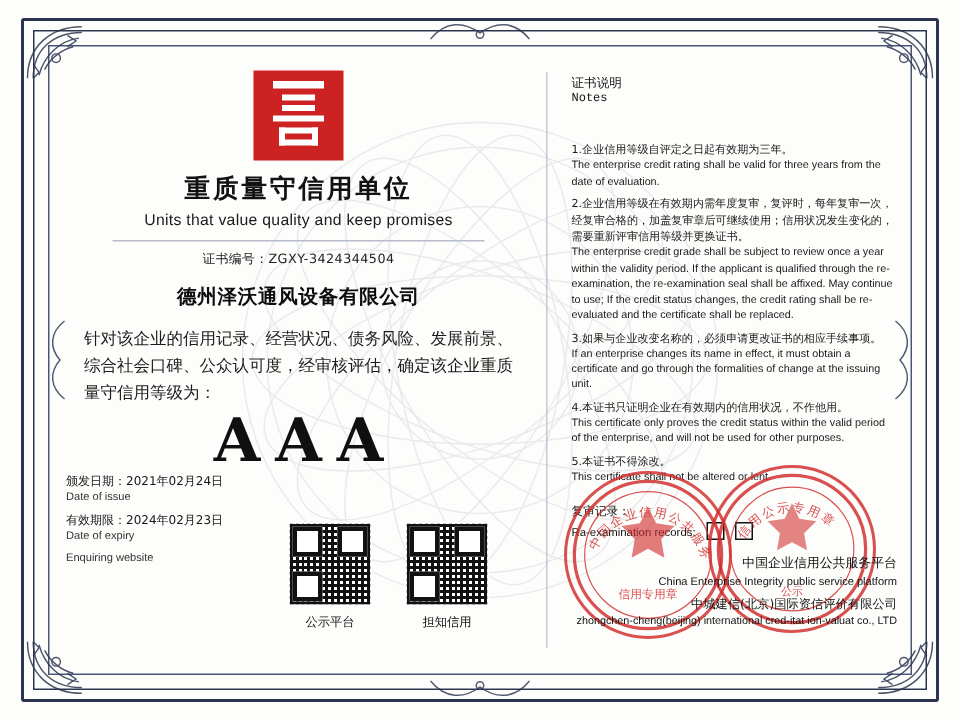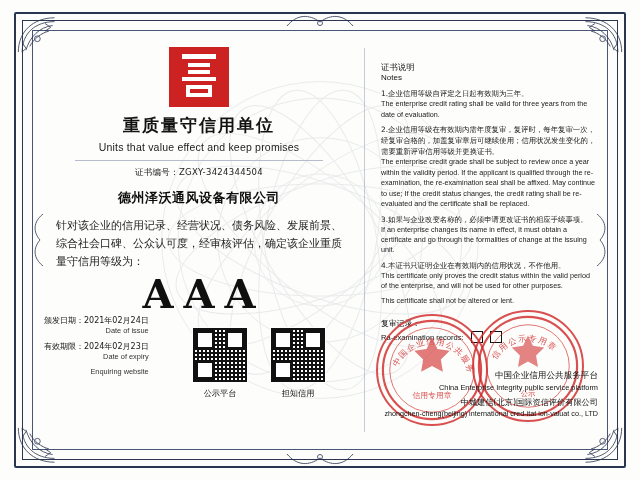--- a/index.html
+++ b/index.html
@@ -91,21 +91,21 @@
   }
   .divider {
     width: 1px;
     background: #9aa2b8;
     margin: 16px 4px 16px 0;
     opacity: .55;
   }
   .right-col {
     position: relative;
     flex: 1;
-    padding: 30px 10px 0 12px;
+    padding: 18px 10px 0 12px;
     box-sizing: border-box;
   }
 
   
   .seal-logo {
     margin: 4px auto 2px auto;
     width: 62px;
     height: 62px;
   }
   .seal-logo svg { width:100%; height:100%; display:block; }
@@ -161,21 +161,21 @@
     color: #101010;
     margin-top: 0;
     margin-left: 10px;
   }
 
   
   .meta {
     position: absolute;
     left: 10px;
     bottom: 66px;
-    text-align: right;
+    text-align: left;
   }
   .meta-row {
     margin-bottom: 6px;
   }
   .meta-cn {
     font-family: "DejaVu Sans", sans-serif;
     font-size: 8px;
     color: #161616;
     display: block;
     white-space: nowrap;
@@ -183,21 +183,21 @@
   .meta-en {
     font-size: 7.4px;
     color: #333;
     display: block;
   }
 
   
   .qr-area {
     position: absolute;
     left: 158px;
-    bottom: 49px;
+    bottom: 28px;
     display: flex;
     gap: 22px;
   }
   .qr-block { text-align: center; }
   .qr {
     width: 54px;
     height: 54px;
     background:
       repeating-linear-gradient(0deg,#111 0 2px,transparent 2px 4px),
       repeating-linear-gradient(90deg,#111 0 2px,transparent 2px 4px);
@@ -230,21 +230,22 @@
 
   
   .notes-head-cn {
     font-family: "DejaVu Sans", sans-serif;
     font-size: 8.4px;
     color: #111;
   }
   .notes-head-en {
     font-size: 8px;
     color: #111;
-    margin-bottom: 6px;
+    margin-bottom: 24px;
+    font-family: Liberation Mono, monospace;
   }
   .note-cn {
     font-family: "DejaVu Sans", sans-serif;
     font-size: 7.4px;
     line-height: 1.5;
     color: #1a1a1a;
     margin-top: 3px;
   }
   .note-en {
     font-size: 7.2px;
@@ -449,21 +450,21 @@
             <rect x="14" y="31" width="34" height="4"></rect>
             <rect x="18" y="39" width="26" height="4"></rect>
             <rect x="18" y="47" width="26" height="4"></rect>
             <rect x="18" y="39" width="4" height="12"></rect>
             <rect x="40" y="39" width="4" height="12"></rect>
           </g>
         </svg>
       </div>
 
       <div class="title-cn">重质量守信用单位</div>
-      <div class="title-en">Units that value effect and keep promises</div>
+      <div class="title-en">Units that value quality and keep promises</div>
 
       <div class="rule"></div>
 
       <div class="cert-no">
         <span>证书编号：</span><span>ZGXY-3424344504</span>
       </div>
 
       <div class="company">德州泽沃通风设备有限公司</div>
 
       <div class="desc">针对该企业的信用记录、经营状况、债务风险、发展前景、综合社会口碑、公众认可度，经审核评估，确定该企业重质量守信用等级为：</div>
@@ -512,20 +513,21 @@
 
       <div class="note-cn">2.企业信用等级在有效期内需年度复审，复评时，每年复审一次，经复审合格的，加盖复审章后可继续使用；信用状况发生变化的，需要重新评审信用等级并更换证书。</div>
       <div class="note-en">The enterprise credit grade shall be subject to review once a year within the validity period. If the applicant is qualified through the re-examination, the re-examination seal shall be affixed. May continue to use; If the credit status changes, the credit rating shall be re-evaluated and the certificate shall be replaced.</div>
 
       <div class="note-cn">3.如果与企业改变名称的，必须申请更改证书的相应手续事项。</div>
       <div class="note-en">If an enterprise changes its name in effect, it must obtain a certificate and go through the formalities of change at the issuing unit.</div>
 
       <div class="note-cn">4.本证书只证明企业在有效期内的信用状况，不作他用。</div>
       <div class="note-en">This certificate only proves the credit status within the valid period of the enterprise, and will not be used for other purposes.</div>
 
+      <div class="note-cn">5.本证书不得涂改。</div>
       <div class="note-en">This certificate shall not be altered or lent.</div>
 
       <div class="reexam">
         <div class="reexam-cn">复审记录：</div>
         <div class="reexam-row">
           <span class="reexam-en">Ra-examination records:</span>
           <span class="chk"></span>
           <span class="chk"></span>
         </div>
       </div>

